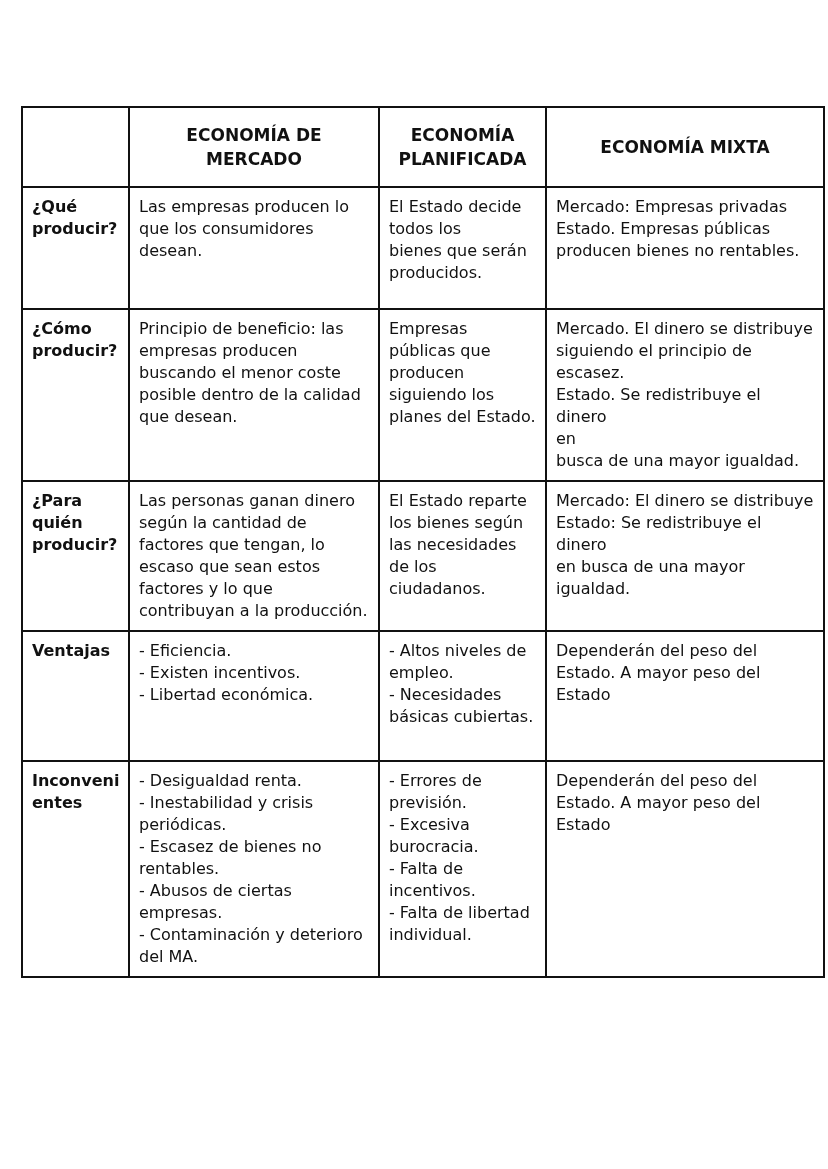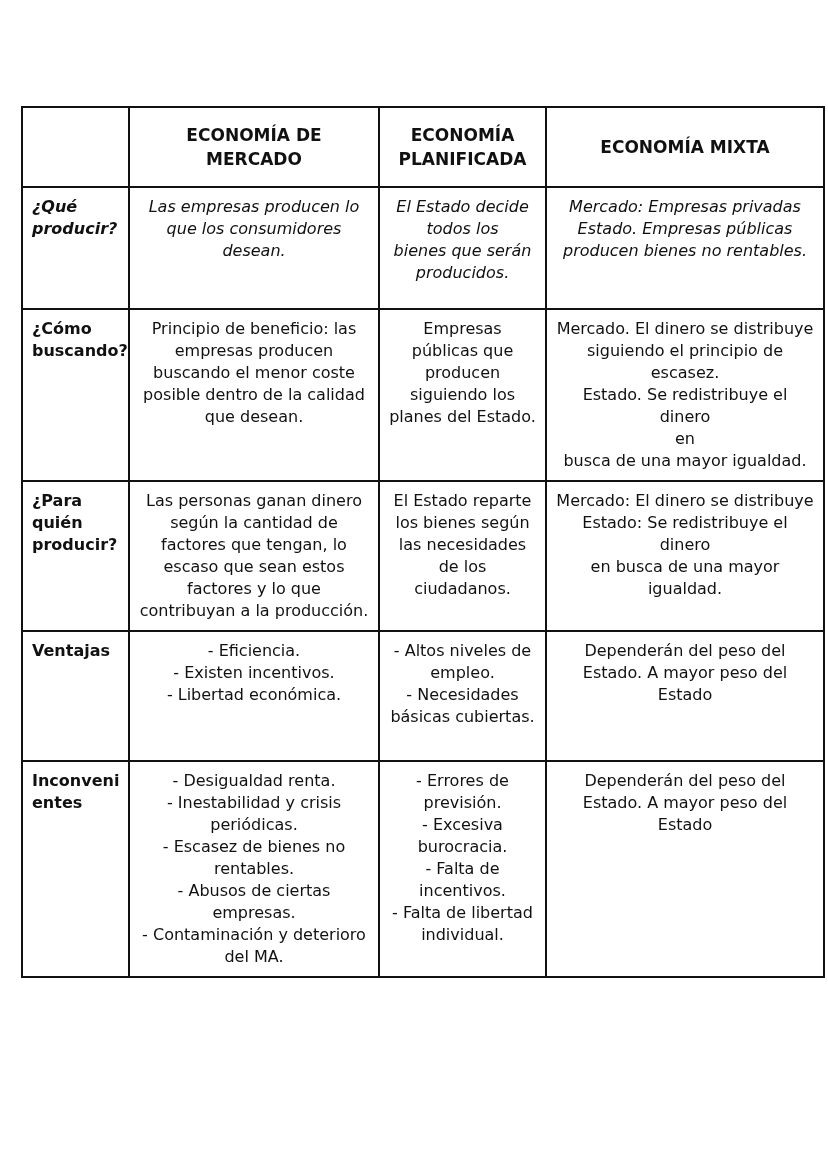--- a/index.html
+++ b/index.html
@@ -25,40 +25,40 @@
     table-layout: fixed;
   }
   table.comparison th,
   table.comparison td {
     border: 2.5px solid #111111;
     vertical-align: top;
     padding: 8px 9px;
     white-space: pre-line;
     font-size: 16px;
     line-height: 22px;
-    text-align: center;
+    text-align: left;
   }
   table.comparison thead th {
     text-align: center;
     vertical-align: middle;
     font-weight: bold;
     font-size: 17px;
     line-height: 24px;
     padding: 10px 6px;
   }
   table.comparison th.rowlabel {
     font-weight: bold;
     text-align: left;
   }
   col.c0 { width: 107px; }
   col.c1 { width: 250px; }
   col.c2 { width: 167px; }
   col.c3 { width: 278px; }
   tr.r-head { height: 80px; }
-  tr.r0 { height: 122px; font-style: italic; }
+  tr.r0 { height: 122px; }
   tr.r1 { height: 168px; }
   tr.r2 { height: 145px; margin-left: 18px; }
   tr.r3 { height: 130px; }
   tr.r4 { height: 188px; }
 </style>
 </head>
 <body>
 
 <div class="page">
   <table class="comparison">
@@ -88,21 +88,21 @@
         <td>El Estado decide
 todos los
 bienes que serán
 producidos.</td>
         <td>Mercado: Empresas privadas
 Estado. Empresas públicas
 producen bienes no rentables.</td>
       </tr>
       <tr class="r1">
         <th class="rowlabel">¿Cómo
-buscando?</th>
+producir?</th>
         <td>Principio de beneficio: las
 empresas producen
 buscando el menor coste
 posible dentro de la calidad
 que desean.</td>
         <td>Empresas
 públicas que
 producen
 siguiendo los
 planes del Estado.</td>

